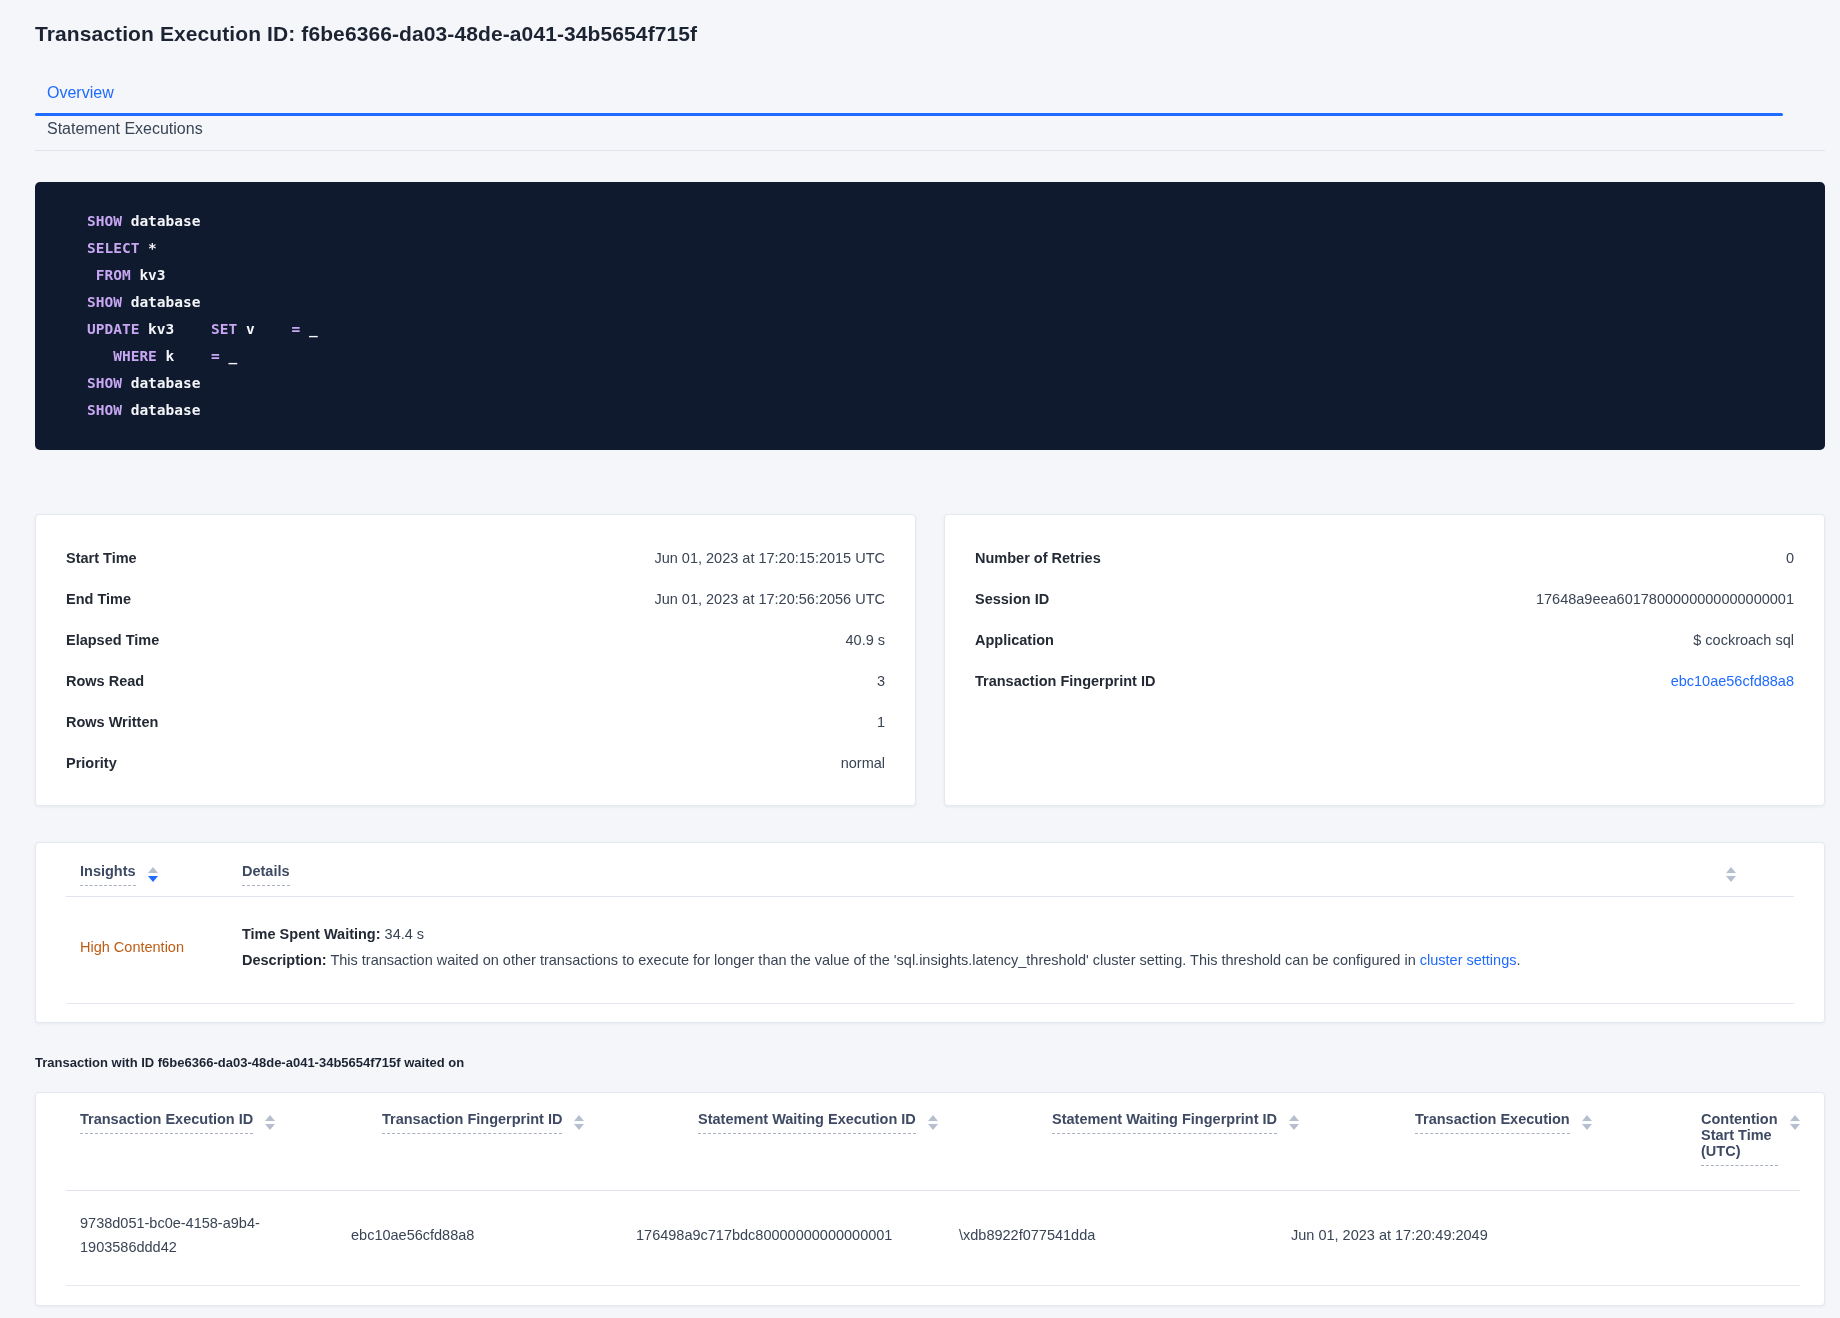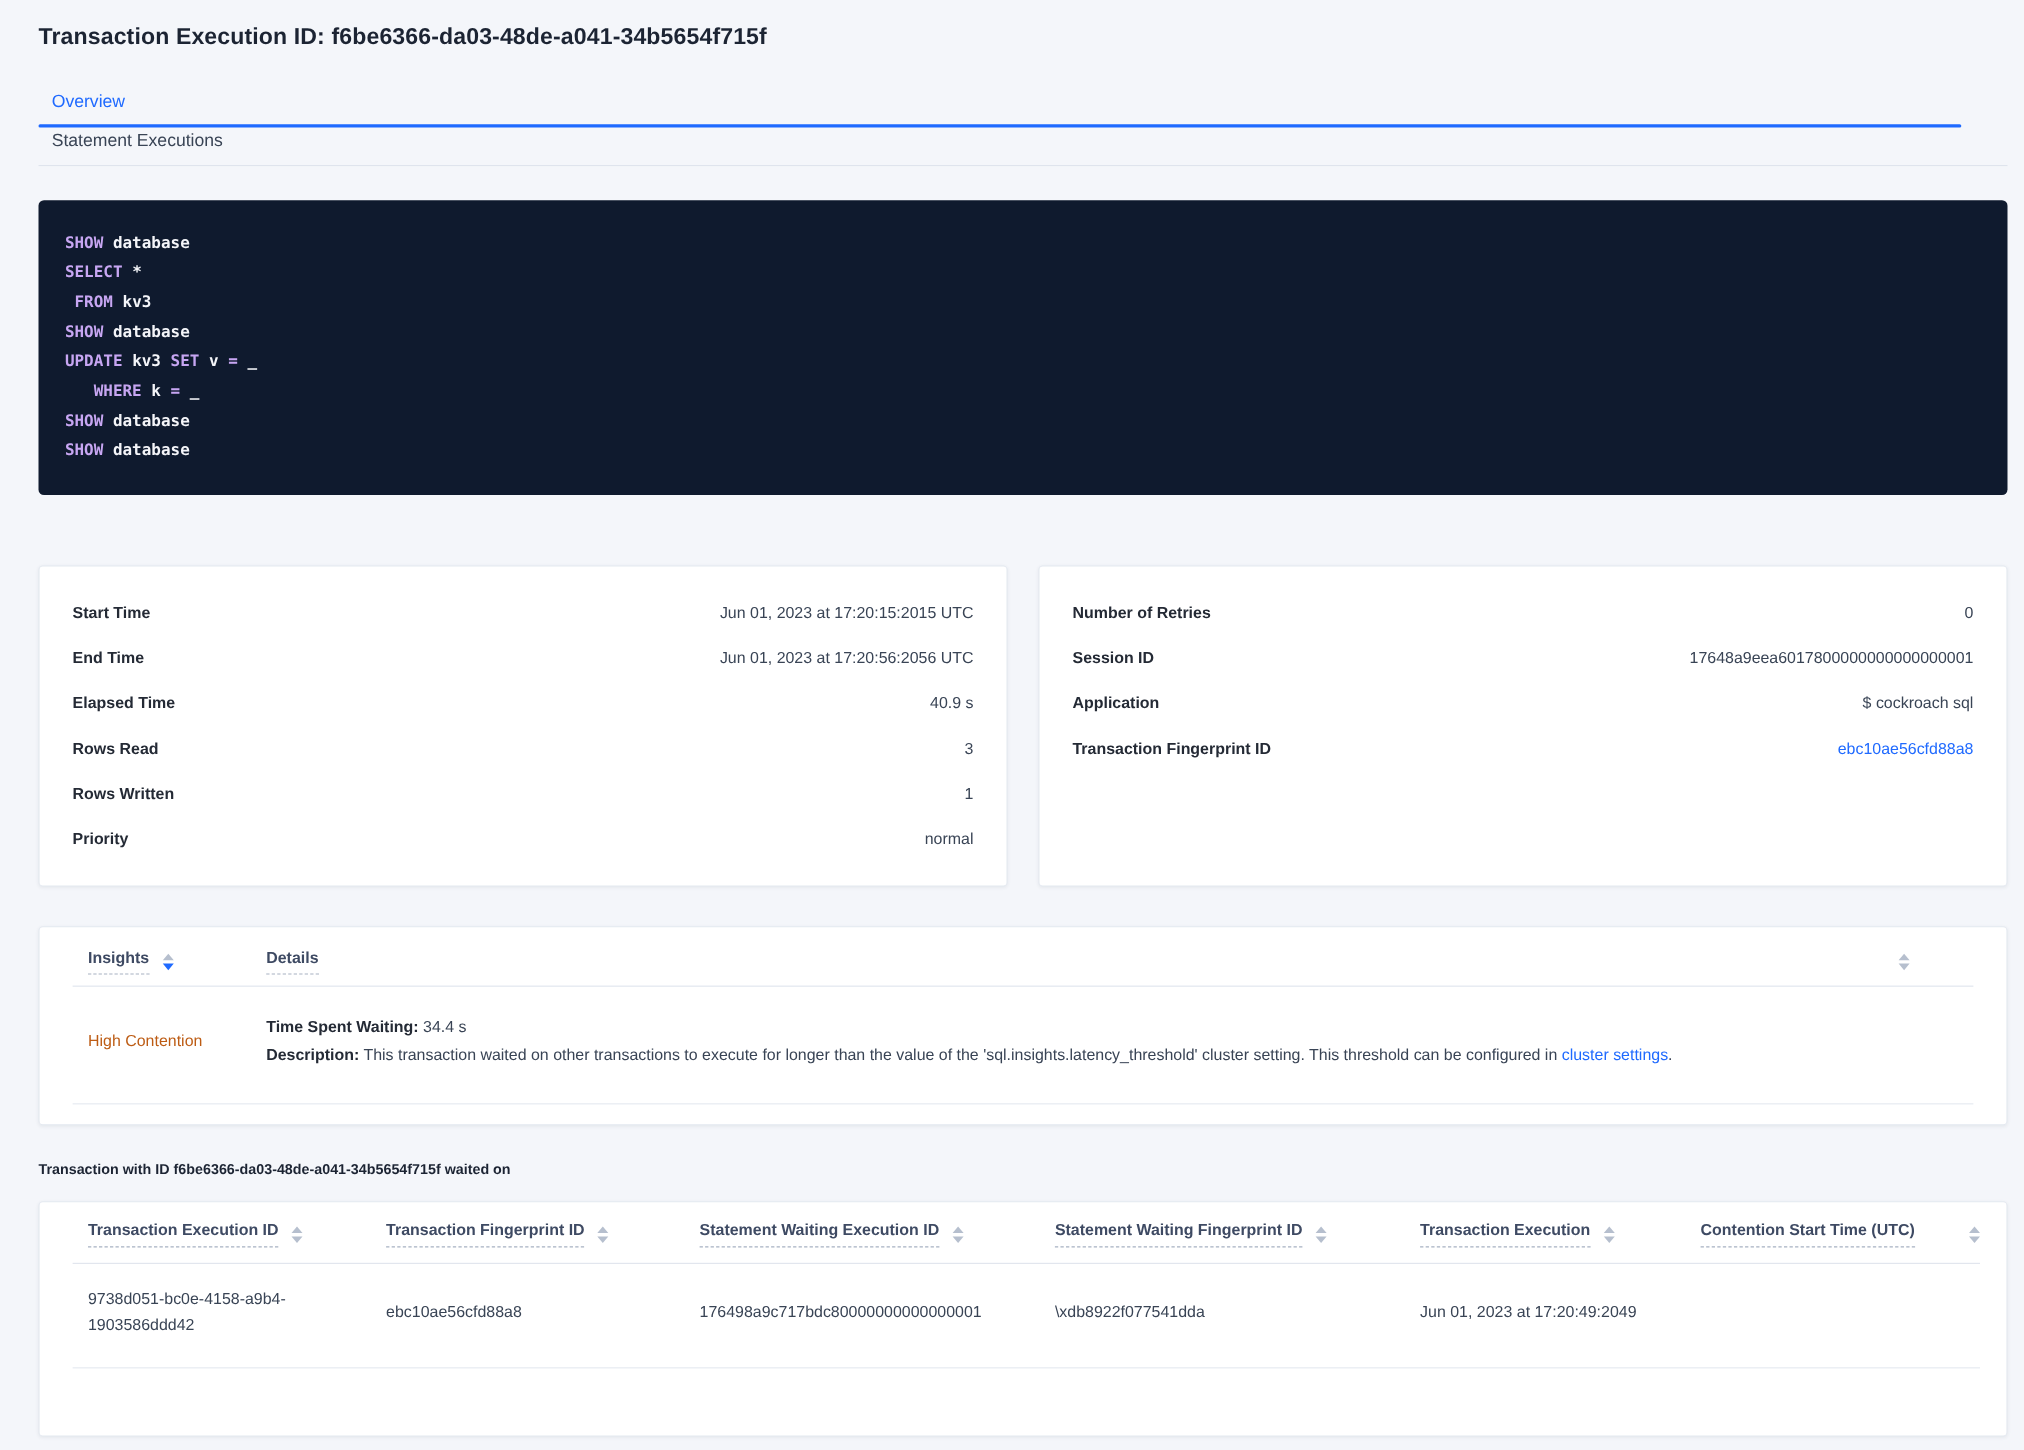--- a/index.html
+++ b/index.html
@@ -33,21 +33,21 @@
   .sql-box {
     margin-top:31px; margin-right:0;
     background:#0f1a2e; border-radius:5px;
     padding:26px 24px; min-height:265px;
   }
   .sql-line {
     font-family:"DejaVu Sans Mono", monospace;
     font-size:14.5px; line-height:27px; font-weight:700;
     white-space:pre; color:#ffffff;
   }
-  .sql-line .kw { color:#c7a6f2; }
+  .sql-line .kw { color:#c7a6f2;margin-left:28px; }
   .sql-line .id { color:#f4f5f9; }
 
   
   .cards-row { display:flex; gap:28px; margin-top:64px; margin-right:0;text-align:center; }
   .card {
     background:#fff; border:1px solid #e4e9f0; border-radius:4px;
     box-shadow:0 1px 3px rgba(52,64,84,.07);
   }
   .summary-card { flex:1; padding:22px 30px; }
   .kv-row {
@@ -80,21 +80,21 @@
   .ins-details { display:block; font-size:14.5px; line-height:26px; color:#394455; }
   .ins-details b, .w-cell b { color:#242a35; }
   .link-inline { color:#1f6aff; cursor:pointer; text-decoration:none; }
   .ins-footer { height:18px; }
 
   
   .section-heading {
     margin:32px 0 22px 0; font-size:13px; font-weight:700; color:#1c2433;
   }
   .waited-card { margin-right:0; padding:0 24px 0 30px; min-height:214px; }
-  .w-header { display:flex; padding:18px 0 14px 0; border-bottom:1px solid #dfe4ed; }
+  .w-header { display:flex; padding:18px 0 24px 0; border-bottom:1px solid #dfe4ed;gap:31px; }
   .w-hcell { display:flex; align-items:flex-start; padding-left:14px; }
   .w-hcell:last-child { justify-content:space-between; }
   .w-row { display:flex; align-items:center; padding:20px 0 26px 0; border-bottom:1px solid #e4e9f0; }
   .w-cell { padding-left:14px; font-size:14.5px; line-height:24px; color:#394455; word-break:break-word; }
   .c1 { width:271px; } .c2 { width:285px; } .c3 { width:323px; }
   .c4 { width:332px; } .c5 { width:255px; } .c6 { flex:1; }
   .dashed-line {
     display:inline-block; border-bottom:1.5px dashed #a7b1c2;
     padding-bottom:2px; margin-bottom:3px; cursor:pointer;
   }

